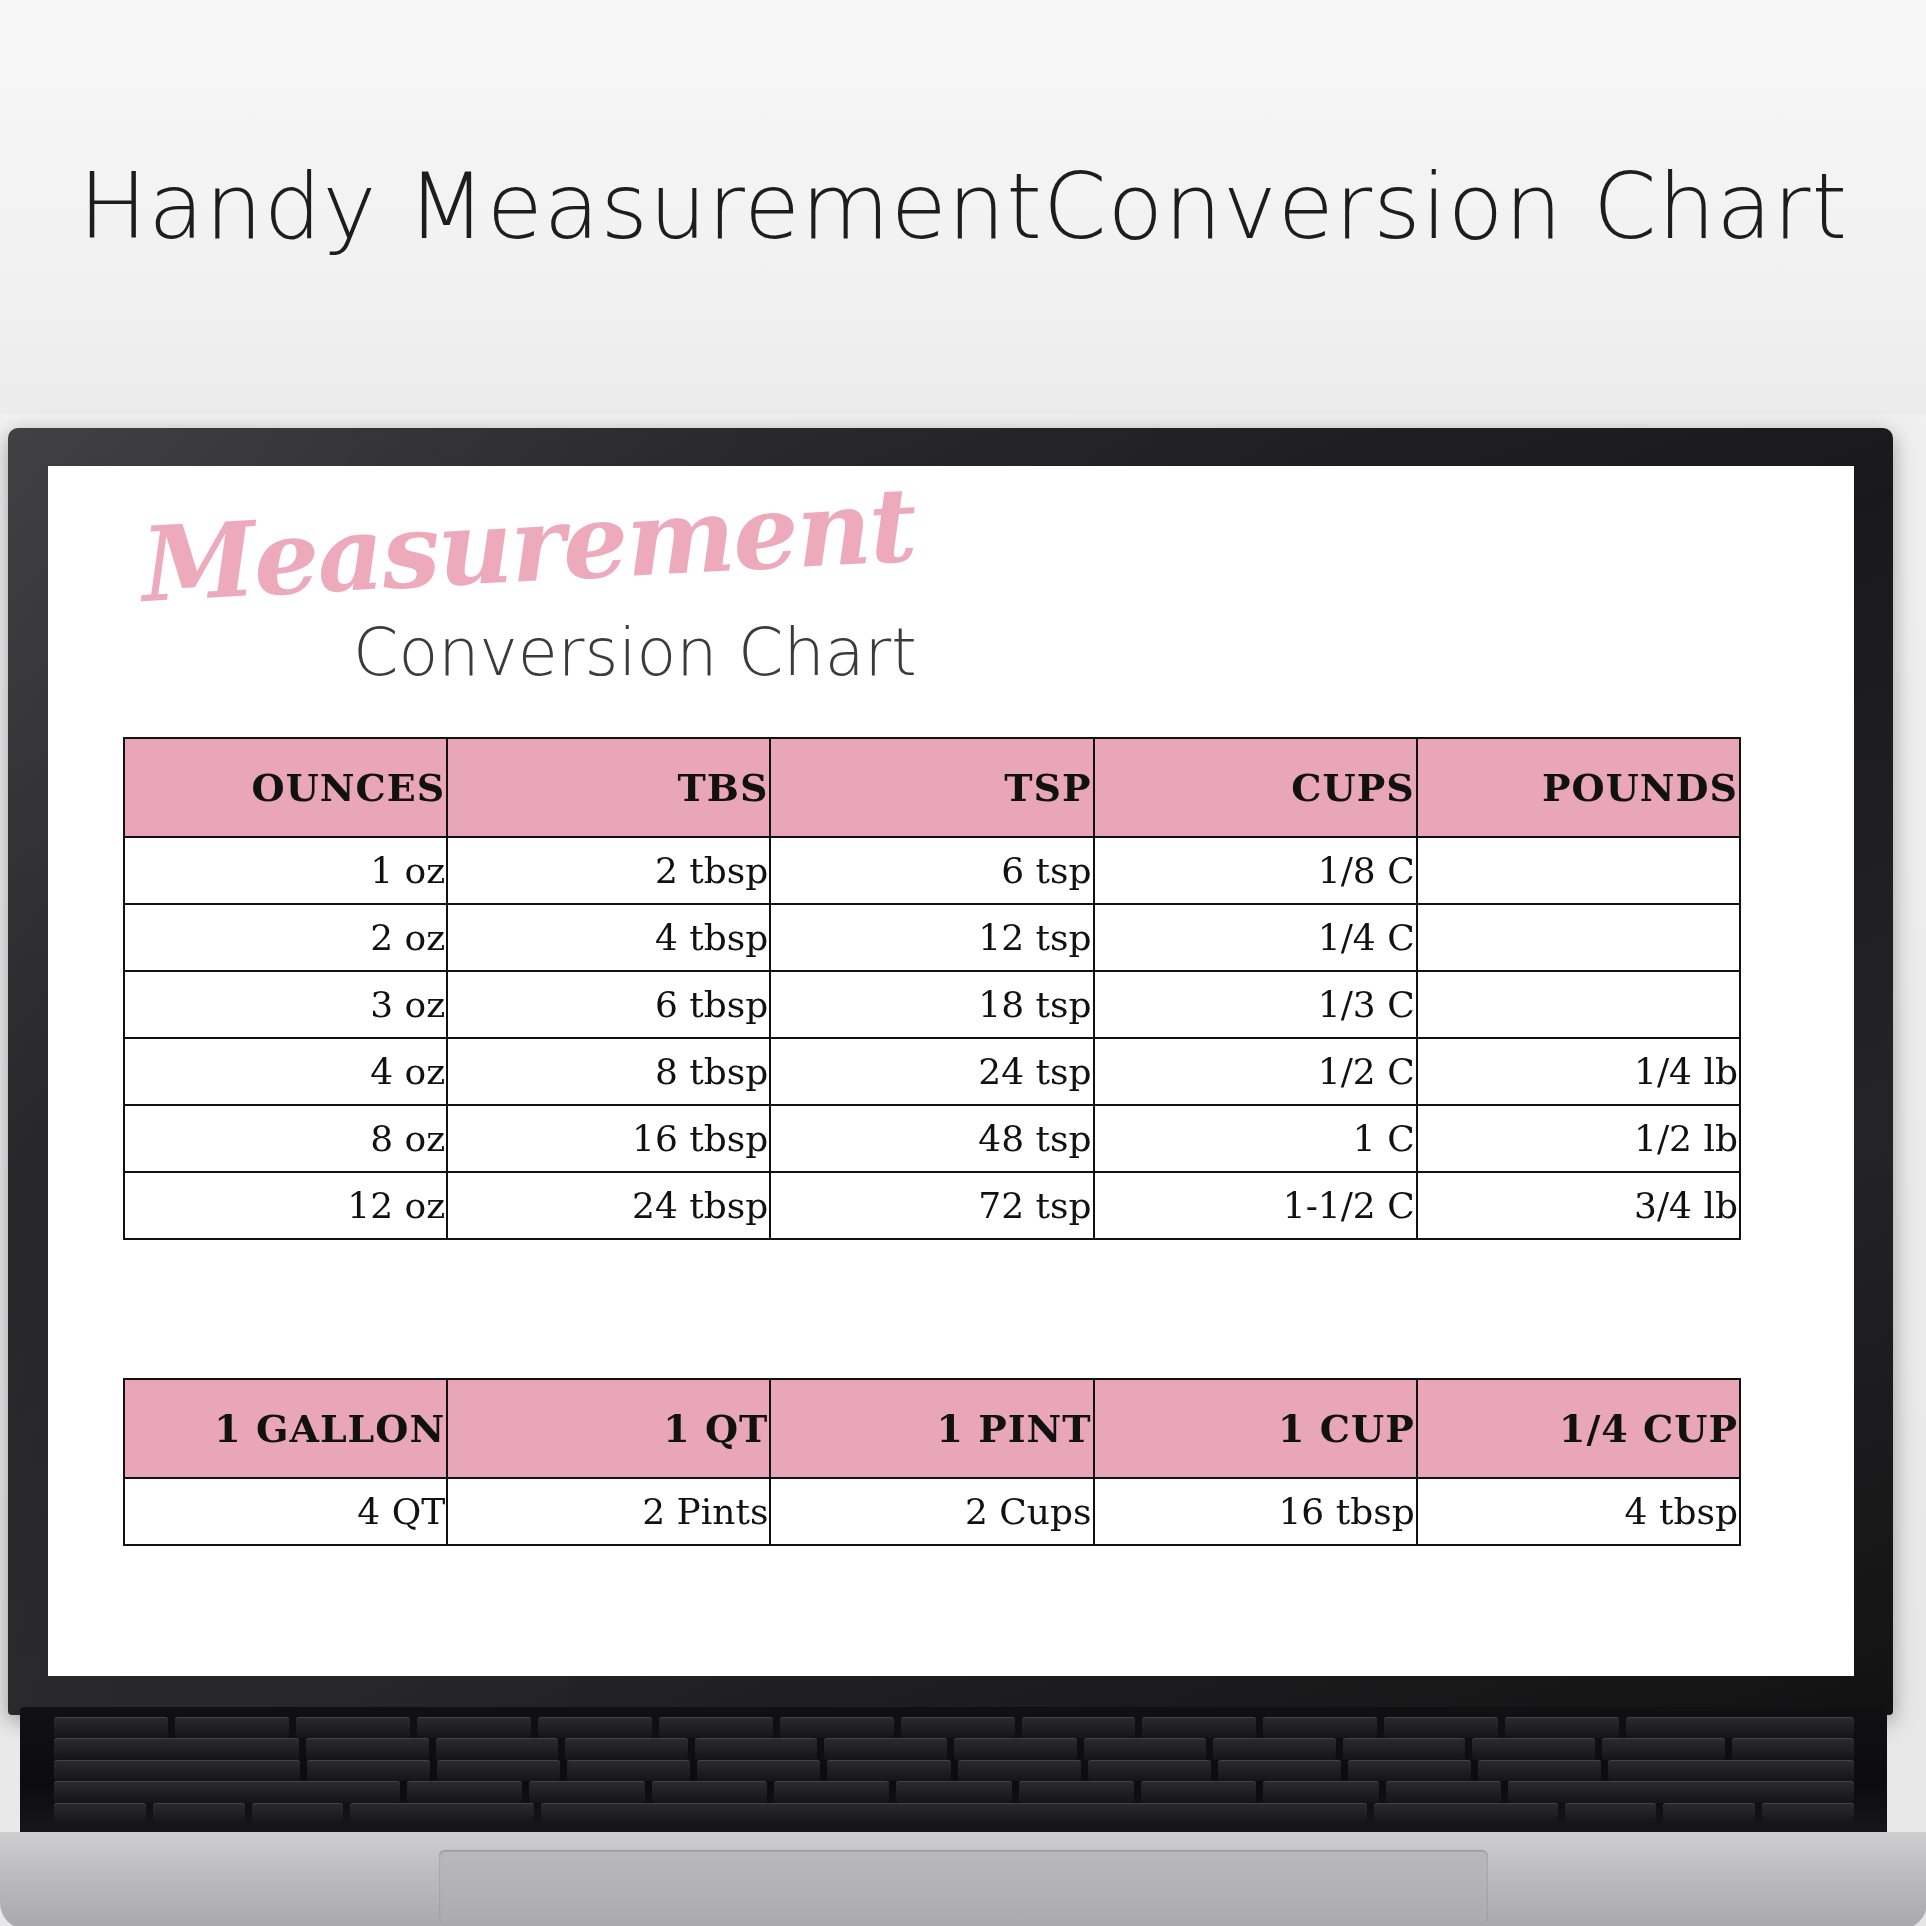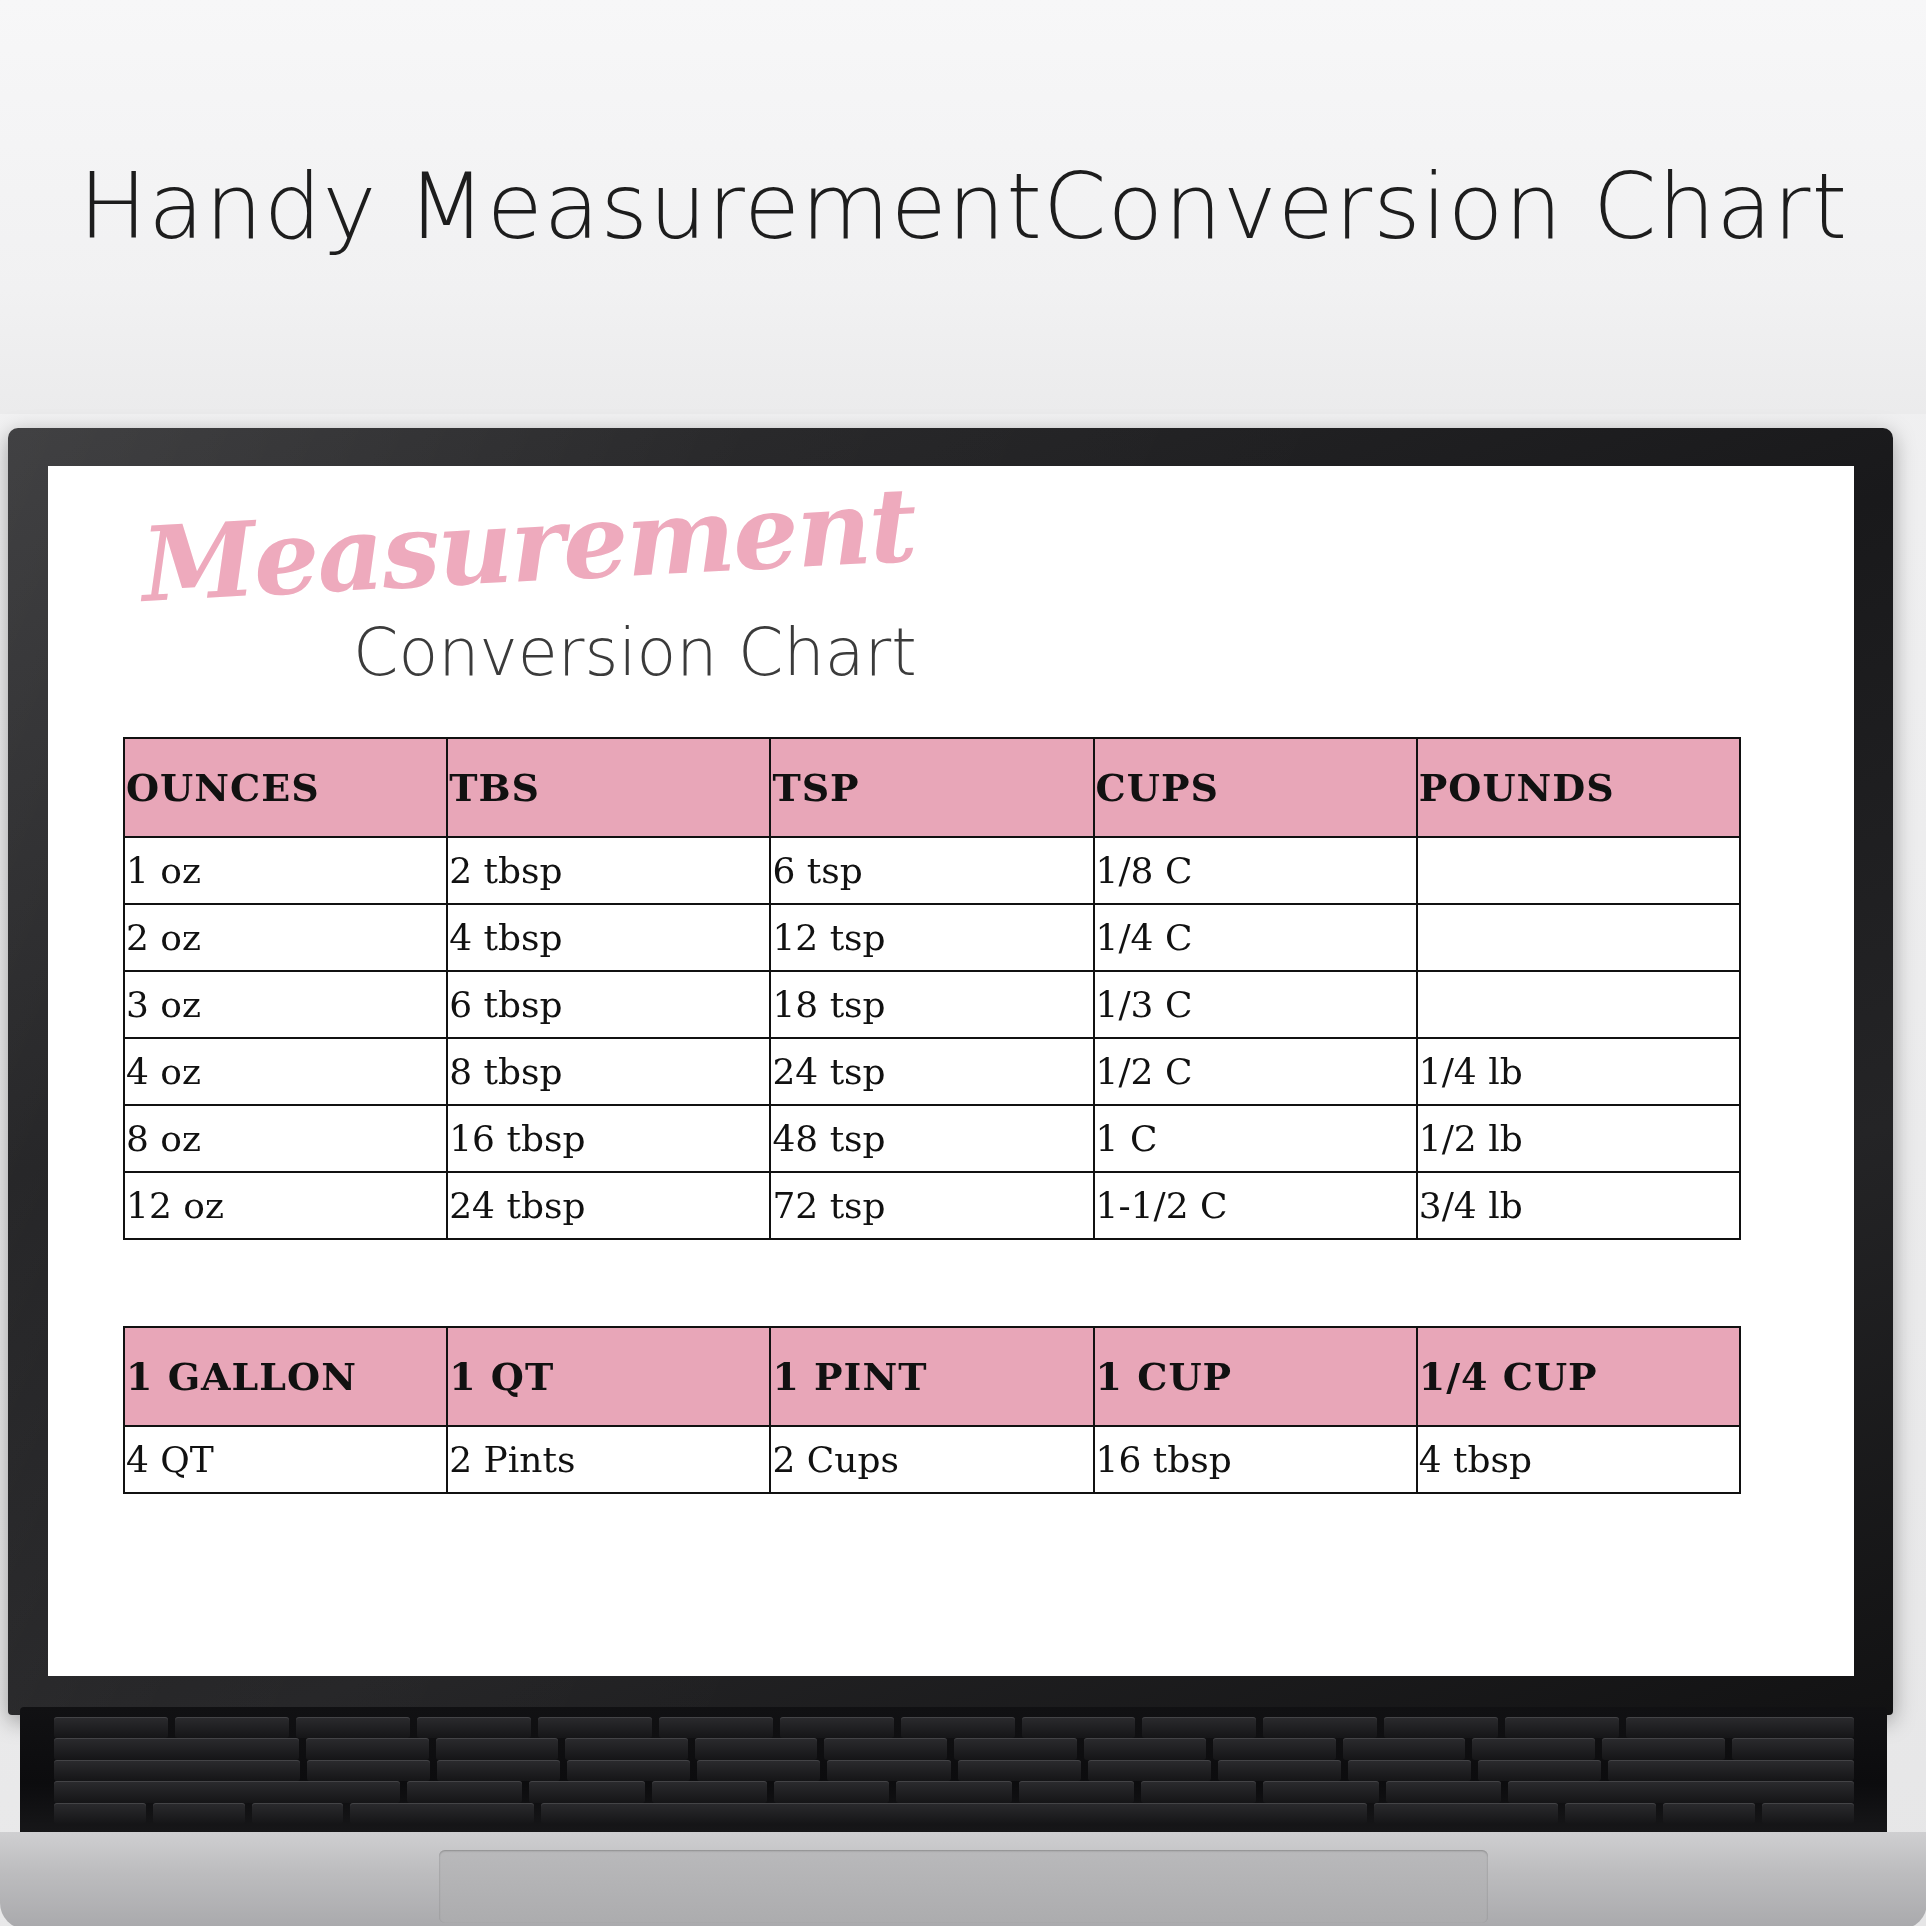--- a/index.html
+++ b/index.html
@@ -178,26 +178,26 @@
   }
 
   table.conv {
     position: absolute;
     border-collapse: collapse;
     table-layout: fixed;
     width: 1618px;
     left: 75px;
   }
   table.main { top: 271px; }
-  table.second { top: 860px; padding-left: 9px; }
+  table.second { top: 912px; padding-left: 9px; }
 
   table.conv th,
   table.conv td {
     border: 2px solid #111;
-    text-align: left;
+    text-align: right;
     font-family: "DejaVu Serif", serif;
     color: #111;
   }
   table.conv th {
     background: #e8a6b8;
     font-weight: 700;
     font-size: 38px;
     height: 95px;
     letter-spacing: 1px;
   }

